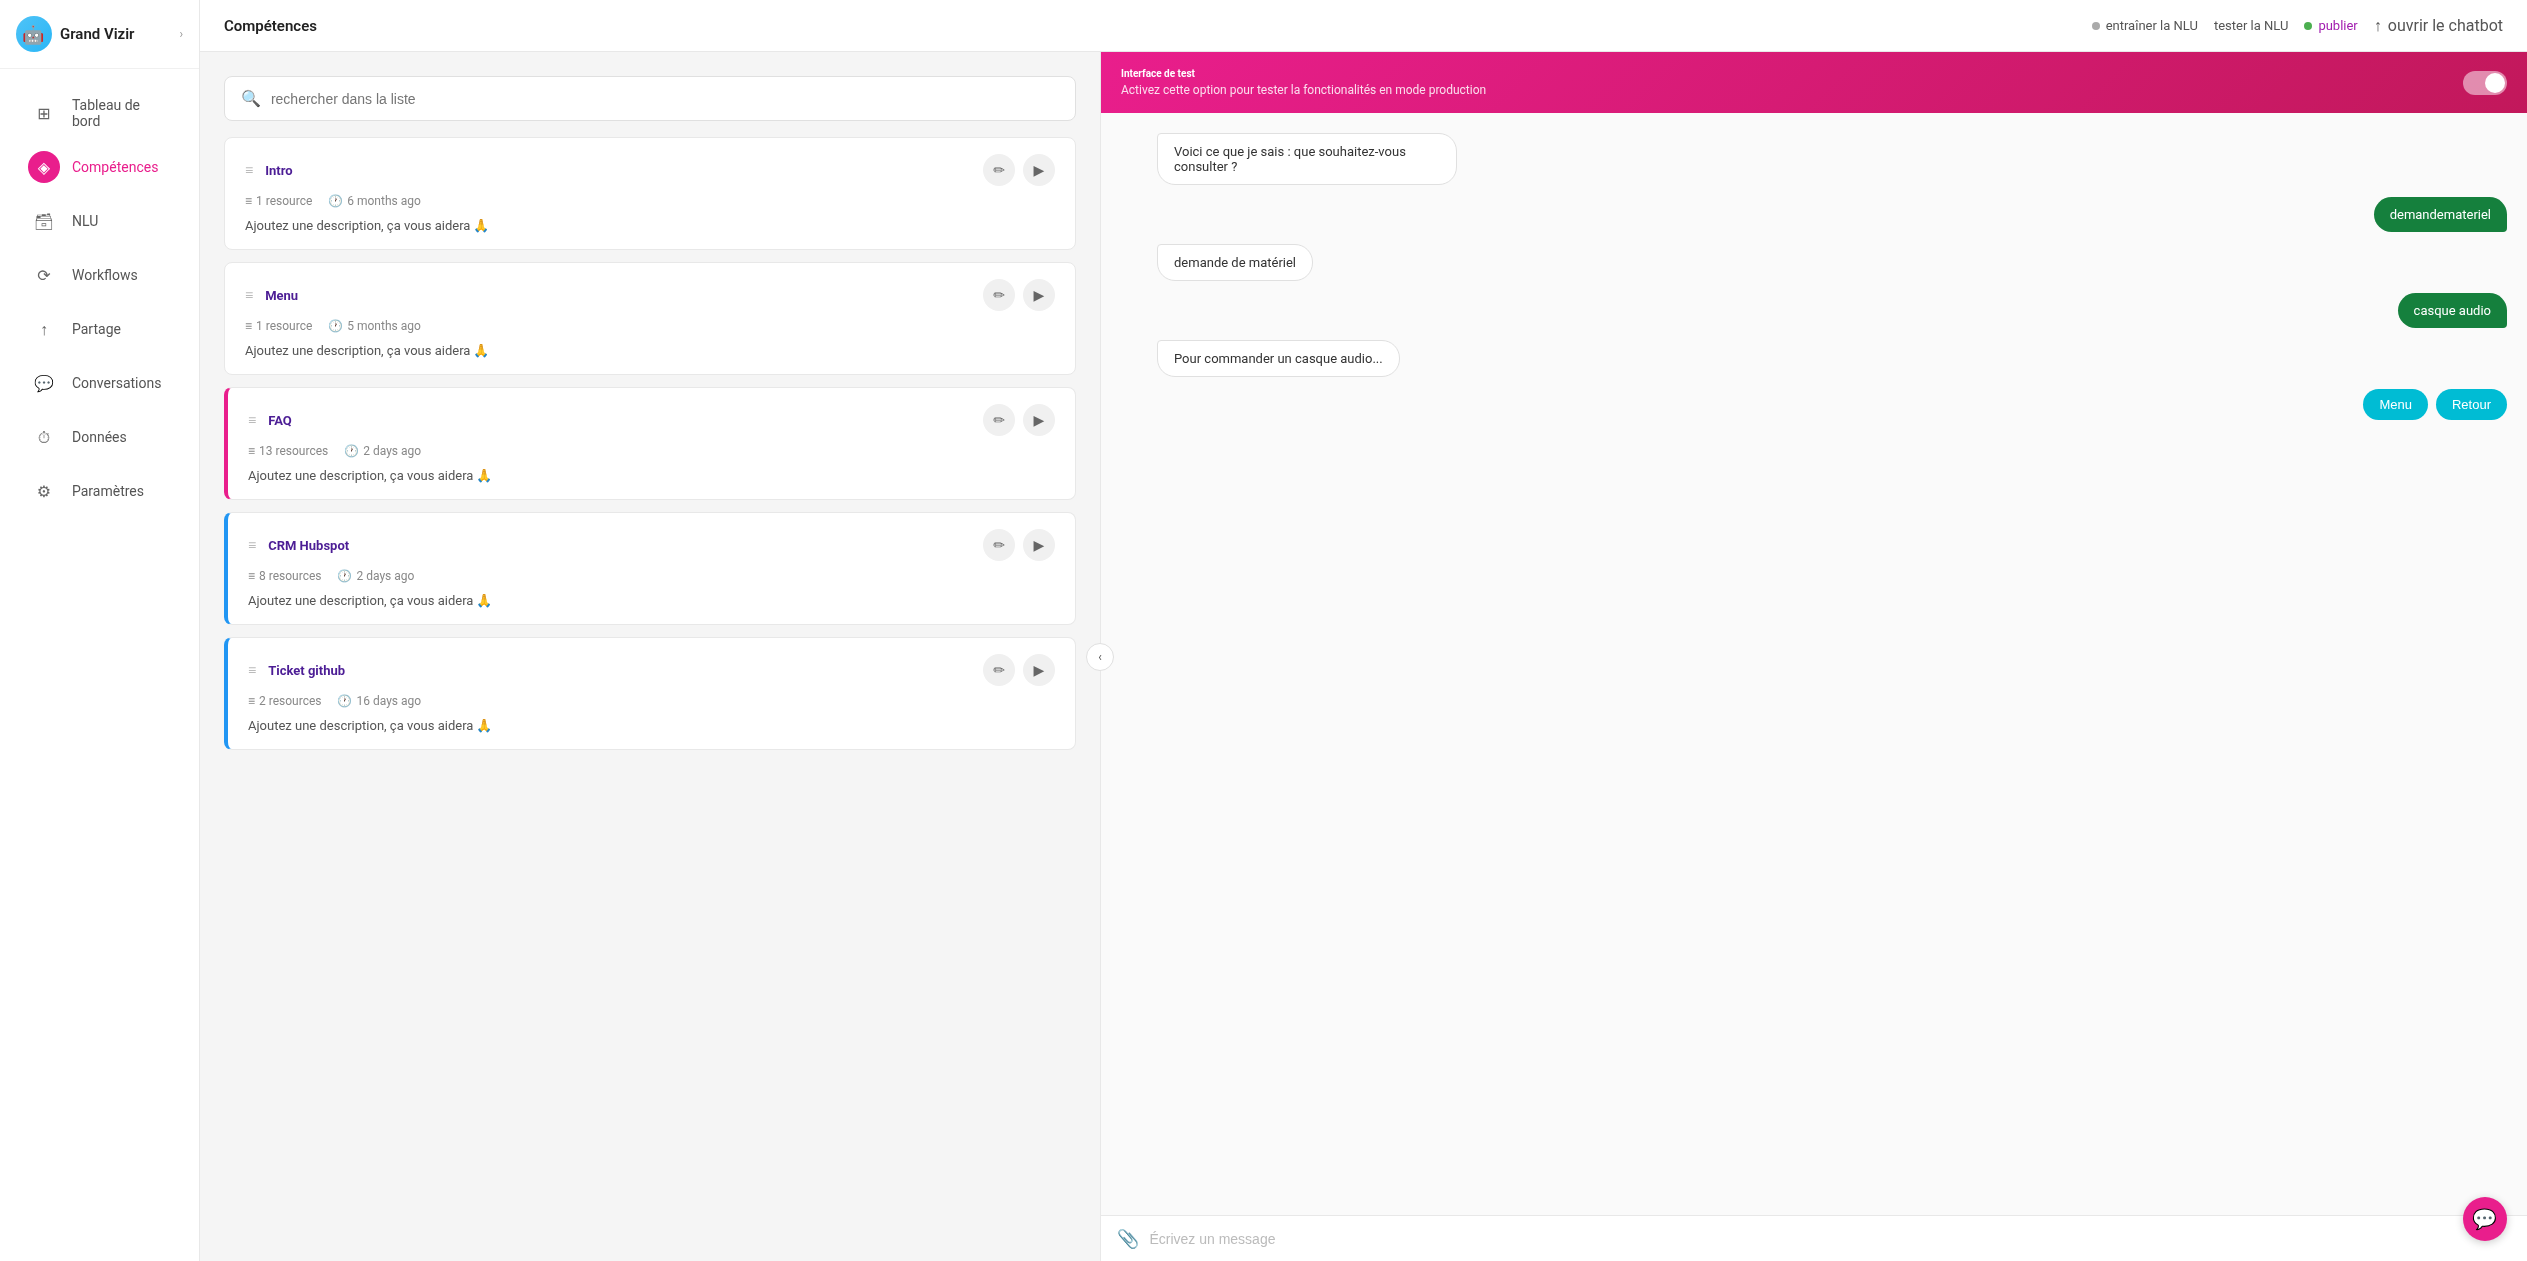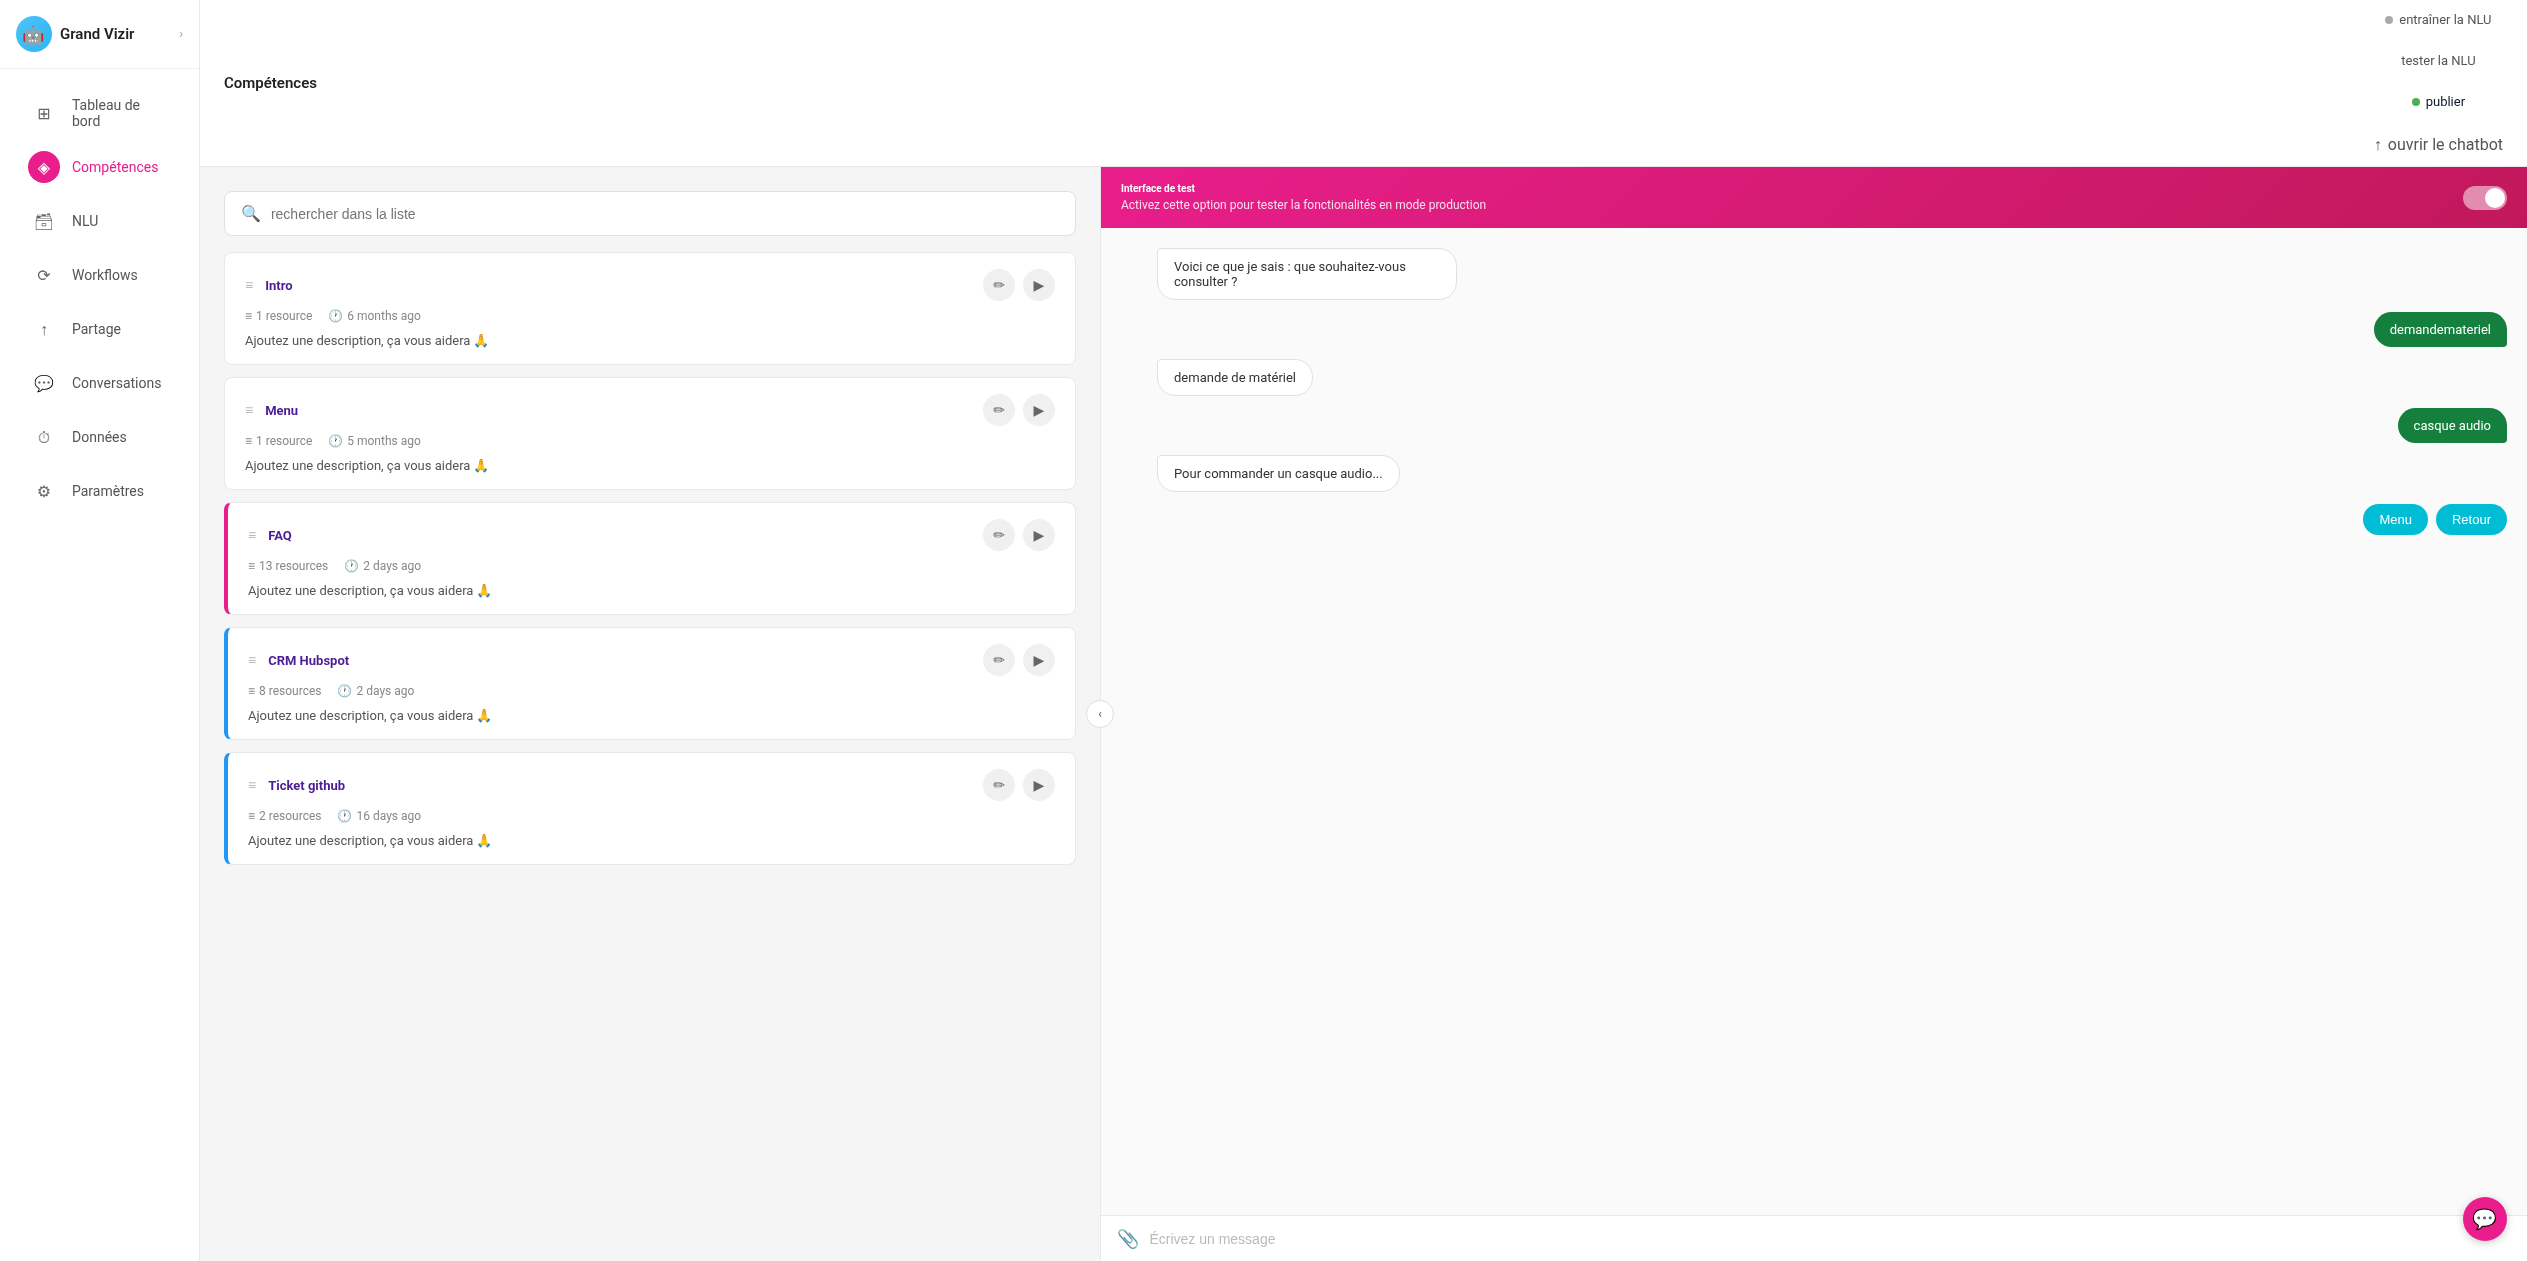--- a/index.html
+++ b/index.html
@@ -96,39 +96,38 @@
       min-height: 52px;
     }
     .topbar-title {
       font-size: 15px;
       font-weight: 600;
       color: #222;
     }
     .topbar-actions {
       display: flex;
       align-items: center;
-      gap: 26px;
-      flex-direction: column;
+      gap: 16px;
     }
     .topbar-action {
       display: flex;
       align-items: center;
       gap: 6px;
       font-size: 13px;
       color: #555;
       cursor: pointer;
     }
     .topbar-action .dot {
       width: 8px; height: 8px;
       border-radius: 50%;
     }
     .topbar-action .dot.gray { background: #aaa; }
     .topbar-action .dot.green { background: #4caf50; }
     .topbar-publish {
-      color: #0f172a;
+      color: #a21caf;
     }
     .topbar-open {
       display: flex;
       align-items: center;
       gap: 6px;
       color: #555;
       cursor: pointer;
     }
 
     

